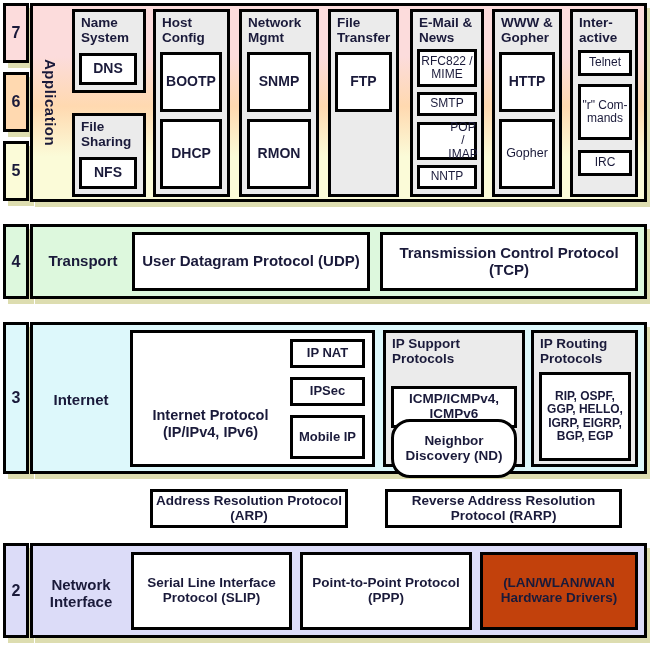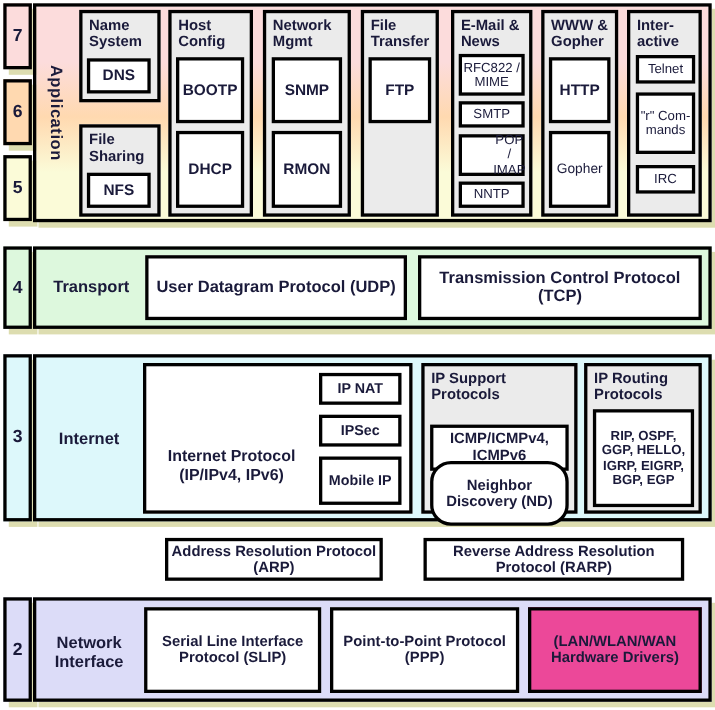--- a/index.html
+++ b/index.html
@@ -62,21 +62,21 @@
     position: absolute;
     border: 3px solid #000;
     background: #ffffff;
     display: flex; align-items: center; justify-content: center;
     text-align: center;
     color: #1a1a3a;
     line-height: 1.1;
   }
   .proto.b   { font-weight: bold; }
   .proto.reg { font-weight: normal; }
-  .proto.grey { background: #ec4899; }
+  .proto.grey { background: #c2410c; }
 
   
   #watermark {
     position: absolute;
     left: 56px; top: 330px;
     width: 594px; height: 120px;
     font-size: 62px; font-weight: bold;
     color: #e9f7fa;
     letter-spacing: -1px;
     white-space: nowrap;

